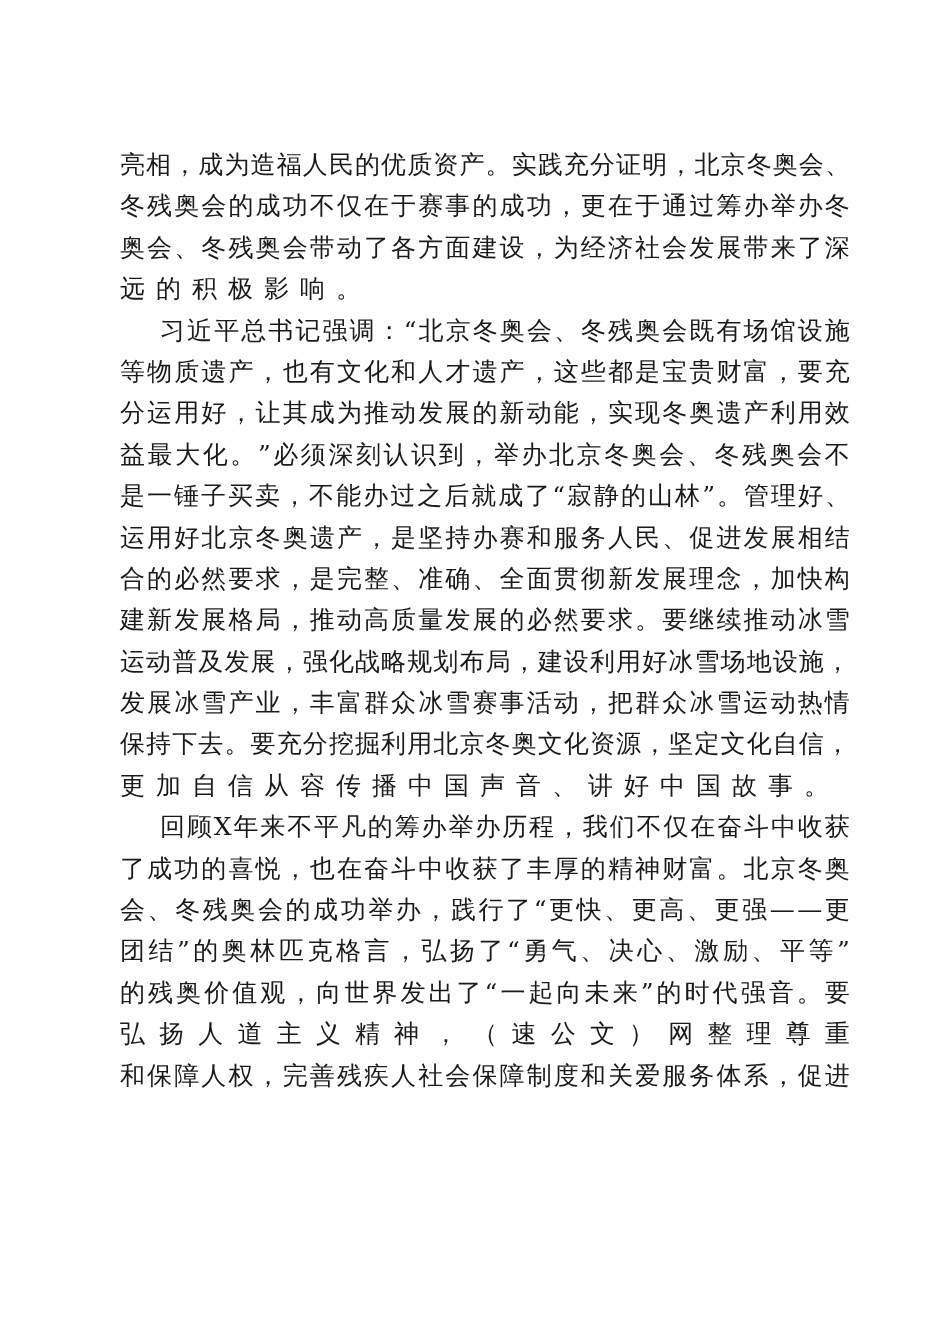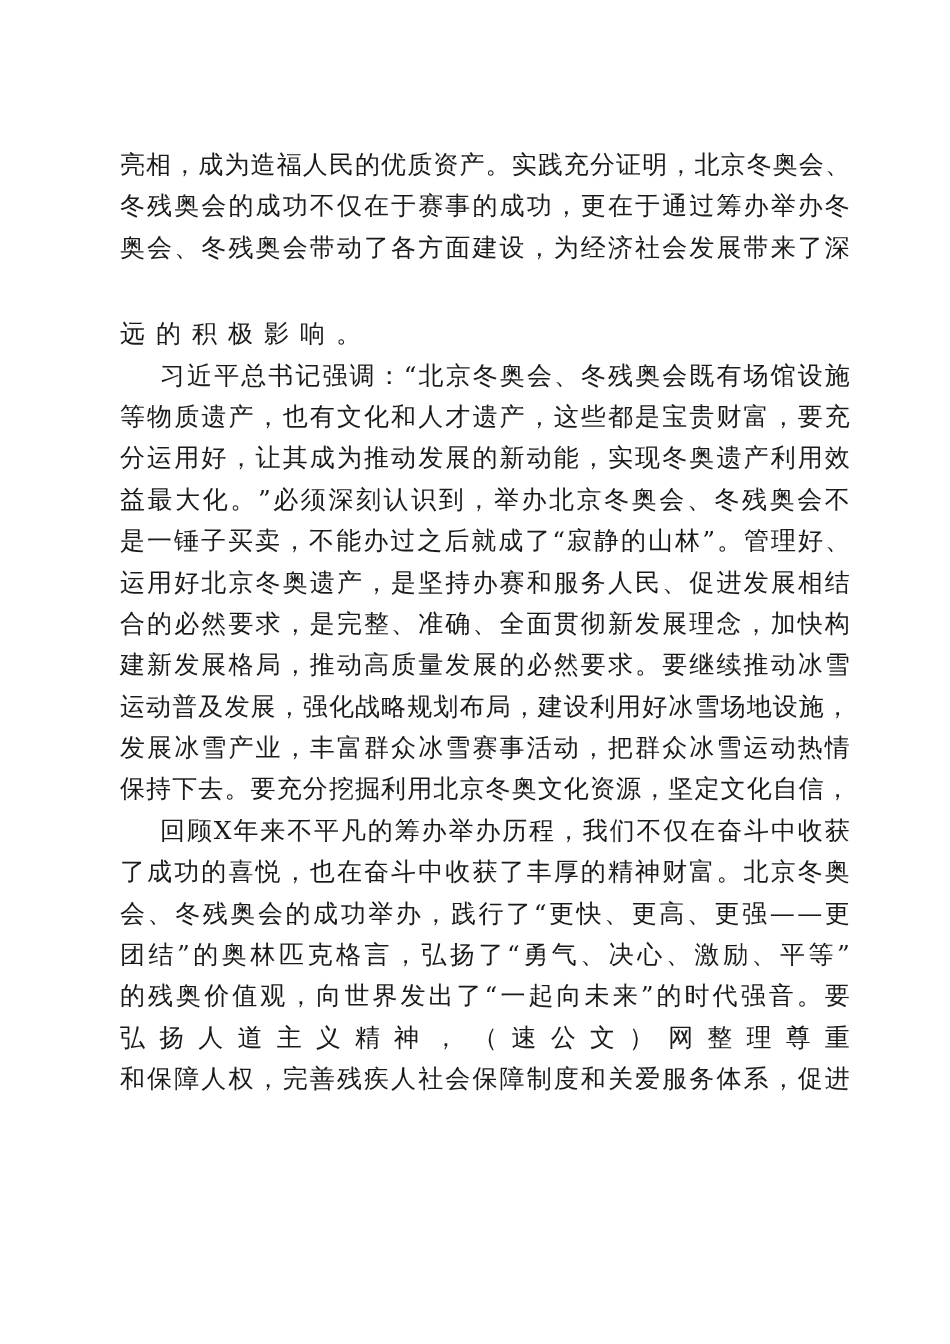--- a/index.html
+++ b/index.html
@@ -32,21 +32,20 @@
       font-size: 25px;
       white-space: nowrap;
       text-align: justify;
       text-align-last: justify;
       letter-spacing: 0;
     }
     .line.last {
       text-align: left;
       text-align-last: left;
       letter-spacing: 11px;
-      margin-top: 45px;
     }
     .line.indent {
       padding-left: 40px;
     }
   </style>
 </head>
 <body>
 
 <div class="page">
 
@@ -485,20 +484,21 @@
           <span>，</span>
           <span>坚</span>
           <span>定</span>
           <span>文</span>
           <span>化</span>
           <span>自</span>
           <span>信</span>
           <span>，</span>
         </span>
       </span>
+    <span class="line last">更加自信从容传播中国声音、讲好中国故事。</span>
   </div>
 
   <div class="para">
     <span class="line indent">
         <span style="display: flex; justify-content: space-between; width: 100%;">
           <span>回</span>
           <span>顾</span>
           <span>X</span>
           <span>年</span>
           <span>来</span>

